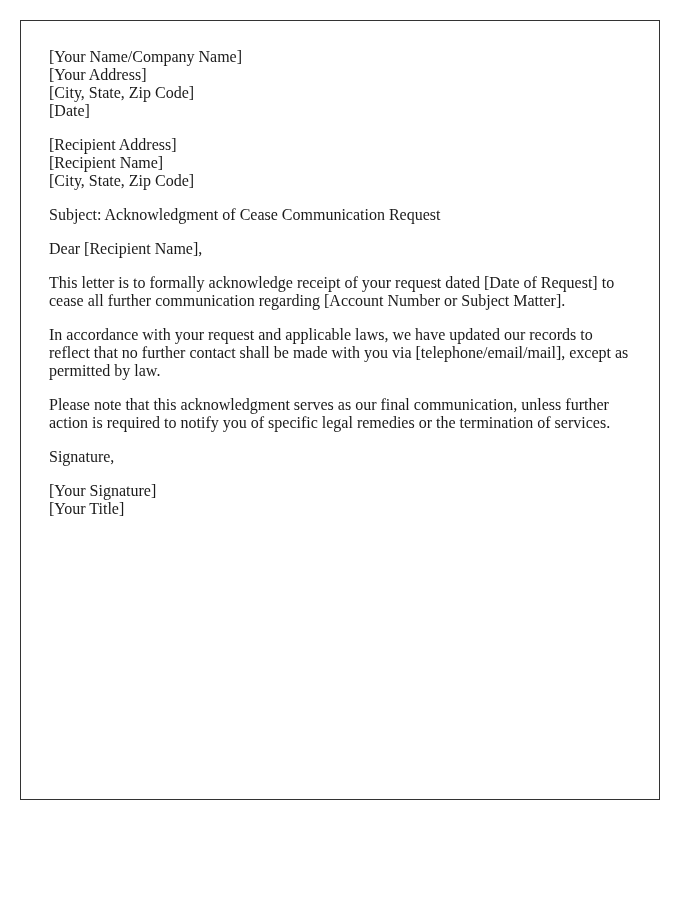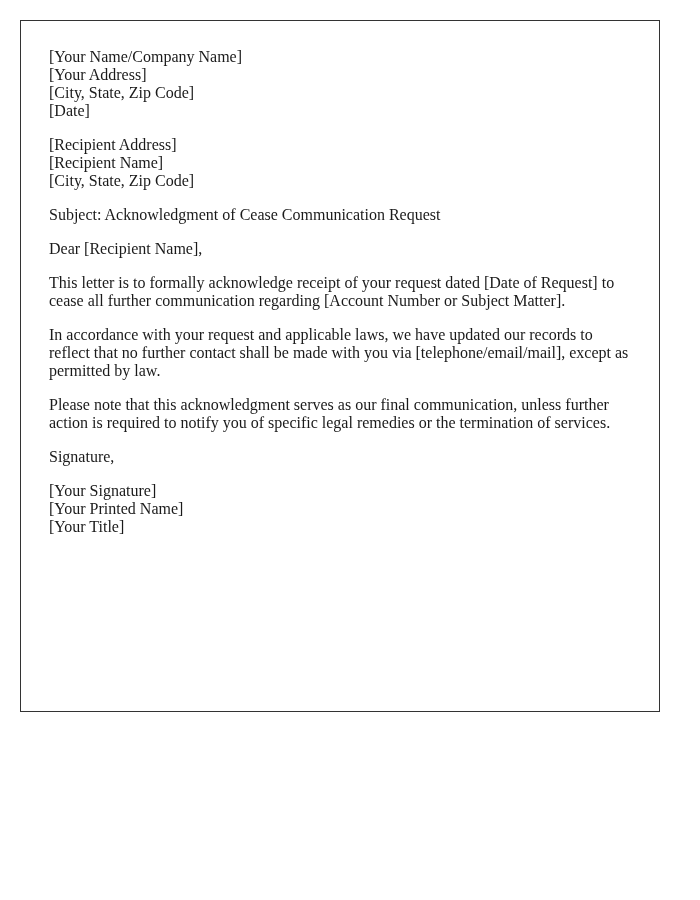--- a/index.html
+++ b/index.html
@@ -8,21 +8,21 @@
       background: #ffffff;
       width: 700px;
       height: 900px;
       overflow: hidden;
     }
     .page {
       position: absolute;
       left: 20px;
       top: 20px;
       width: 640px;
-      height: 692px;
+      height: 780px;
       border: 1px solid #333333;
       box-sizing: border-box;
       background: #ffffff;
     }
     .letter {
       position: absolute;
       left: 28px;
       top: 27px;
       width: 586px;
       font-family: "Liberation Serif", "DejaVu Serif", serif;
@@ -65,18 +65,17 @@
     <p class="para">Dear [Recipient Name],</p>
 
     <p class="para">This letter is to formally acknowledge receipt of your request dated [Date of Request] to cease all further communication regarding [Account Number or Subject Matter].</p>
     <p class="para">In accordance with your request and applicable laws, we have updated our records to reflect that no further contact shall be made with you via [telephone/email/mail], except as permitted by law.</p>
     <p class="para">Please note that this acknowledgment serves as our final communication, unless further action is required to notify you of specific legal remedies or the termination of services.</p>
 
     <p class="para">Signature,</p>
 
     <div class="block">
       <span class="line">[Your Signature]</span>
-      <span class="line">[Your Printed Name]</span>
       <span class="line">[Your Title]</span>
     </div>
 
   </div>
 </div>
 
 </body></html>

